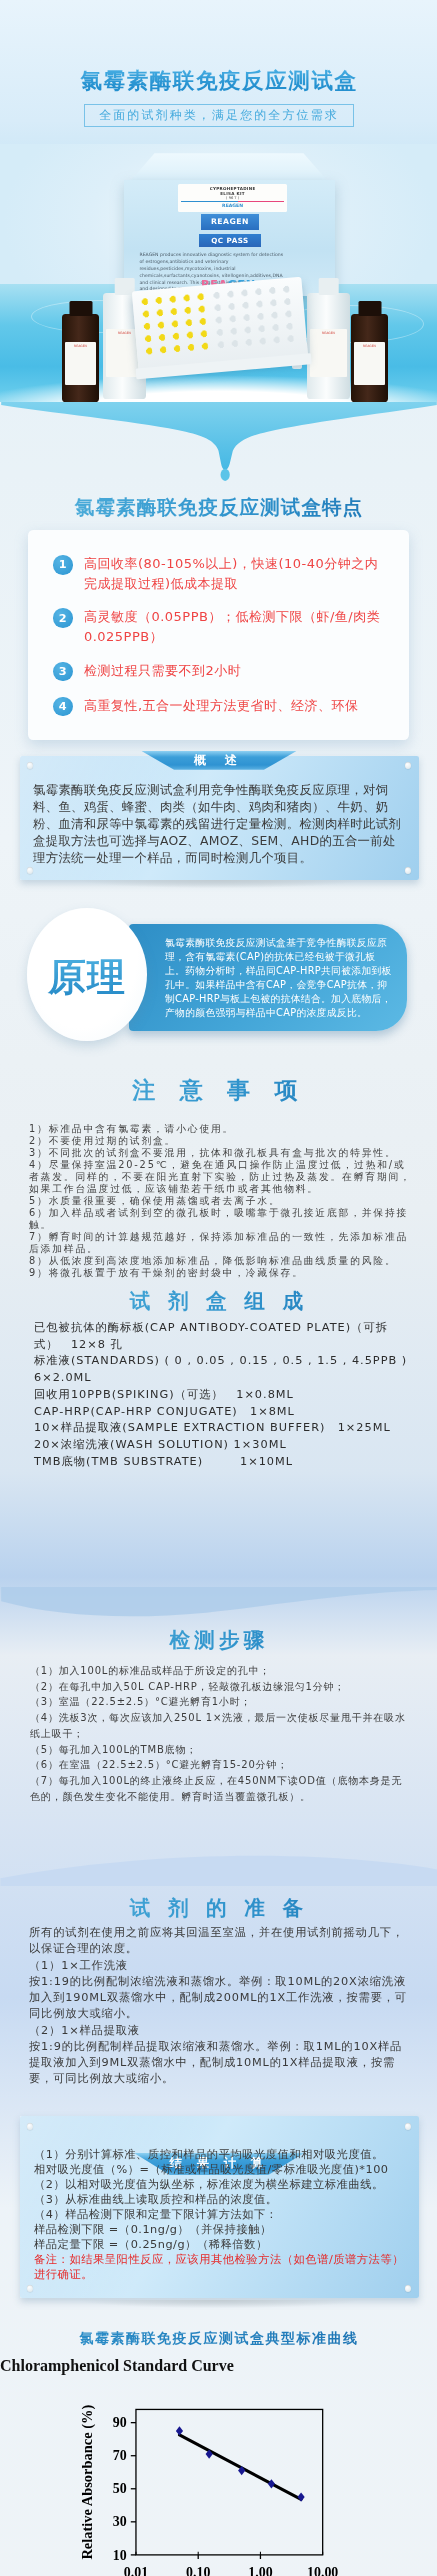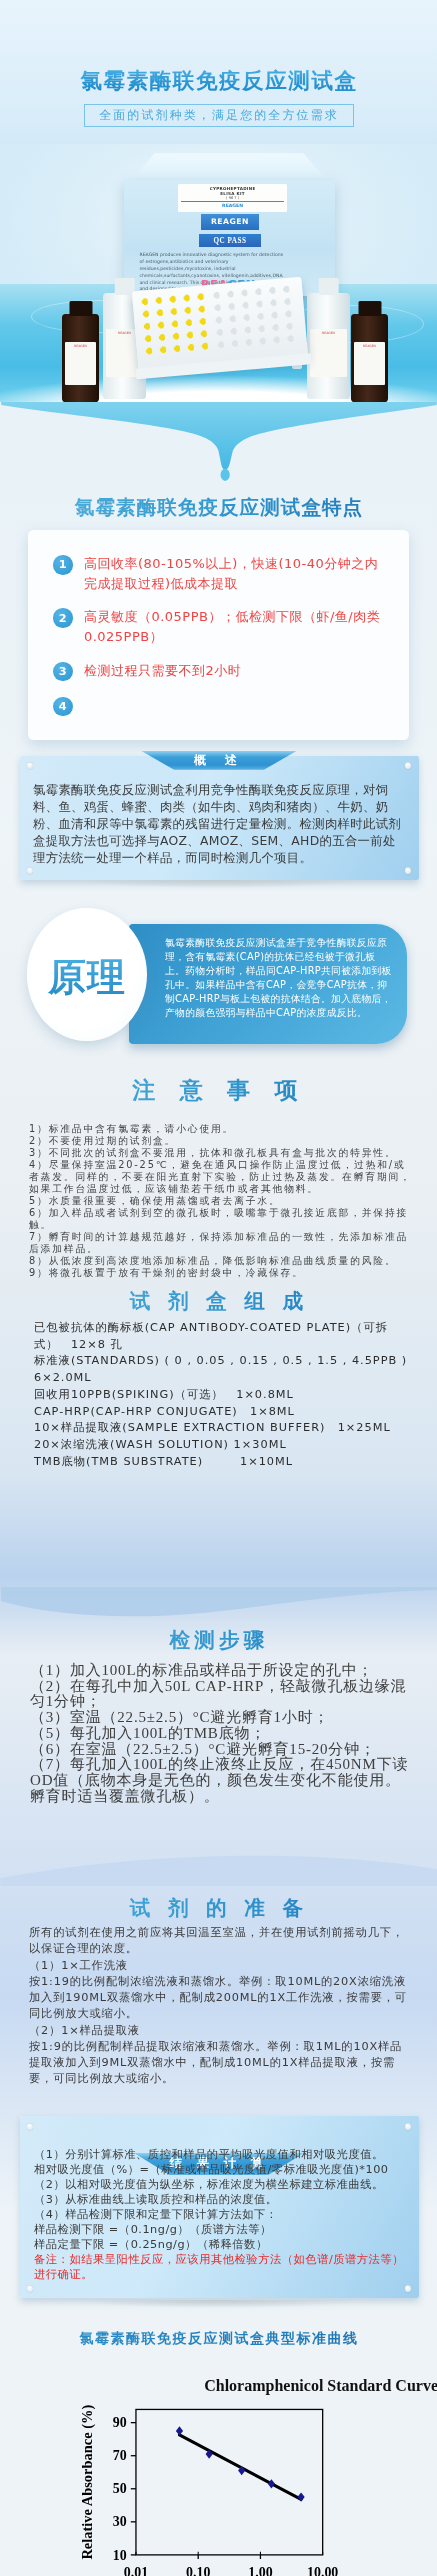--- a/index.html
+++ b/index.html
@@ -25,21 +25,21 @@
       clip-path:polygon(12% 0,88% 0,100% 100%,0 100%);}
   .box-front{top:36px;left:124px;width:211px;height:116px;background:linear-gradient(180deg,#d4ecf8,#c2e2f3 60%,#cfe9f6);
       box-shadow:0 5.2px 12.4px rgba(90,140,170,.35);}
   .box-label{top:4.1px;left:54px;width:103px;height:25px;background:#fdfdfb;border-radius:1.5px;padding:1.5px 3.1px;
       font-size:3.6px;color:#555;text-align:center;line-height:1.25;}
   .box-label .lbl-name{font-size:4.1px;font-weight:bold;color:#333;letter-spacing:0.3px;}
   .lbl-rule{height:1px;margin:1px 0;background:linear-gradient(90deg,#2f8fd0 55%,#e8467c 55%);}
   .brand-tab{top:34px;left:77px;width:58px;height:15.5px;background:linear-gradient(180deg,#3f8fd8,#2a6fc0);
       color:#fff;font-weight:bold;font-size:7.7px;letter-spacing:0.5px;display:flex;align-items:center;justify-content:center;}
   .qc-tab{top:54px;left:75px;width:62px;height:13.4px;background:linear-gradient(180deg,#2f7fd0,#2a66b8);
-      color:#fff;font-weight:bold;font-size:7.2px;display:flex;align-items:center;justify-content:center;letter-spacing:0.5px;font-family:Liberation Serif, serif;}
+      color:#fff;font-weight:bold;font-size:7.2px;display:flex;align-items:center;justify-content:center;letter-spacing:0.5px;}
   .box-desc{top:72px;left:15.5px;width:144px;font-size:4.6px;color:#4a5a66;line-height:1.5;}
   .box-brand{top:98px;left:77px;width:82px;font-size:11.3px;font-weight:bold;letter-spacing:0.5px;}
   .box-brand .p1{color:#ef6a9a;} .box-brand .p2{color:#3aa4de;}
   .bottle{position:absolute;border-radius:3.6px;}
   .bottle .cap{position:absolute;left:50%;transform:translateX(-50%);border-radius:1.5px;}
   .blabel{position:absolute;left:8%;width:84%;background:#f8f8f4;border-radius:1px;color:#d03a30;
       font-size:3.1px;text-align:center;overflow:hidden;line-height:1.4;}
   .vial{position:absolute;width:10.3px;height:30px;background:linear-gradient(180deg,#eef4f6,#dde8ec);border-radius:2.1px;}
   .vial .vcap{position:absolute;top:-6.2px;left:-1px;width:12.4px;height:8.2px;border-radius:1.5px;}
   .plate{top:140px;left:135px;width:170px;height:81px;background:linear-gradient(180deg,#fafcfd,#e8eef1);
@@ -68,55 +68,55 @@
       background:linear-gradient(115deg,rgba(255,255,255,.45) 0%,rgba(255,255,255,0) 60%);}
   .ribbon{left:50%;transform:translateX(-50%);background:linear-gradient(180deg,#8ed0f2 0%,#3c9fd9 30%,#2f93d2 70%,#66b8e6 100%);
       clip-path:polygon(0 0,100% 0,79% 96%,21% 96%);color:#fff;text-align:center;font-weight:bold;}
   .pin{position:absolute;width:6.7px;height:6.7px;border-radius:50%;background:radial-gradient(circle at 35% 30%,#ffffff,#d8e4ea);
       box-shadow:inset 0 0.5px 1px rgba(0,0,0,.15),0 0.5px 1px rgba(0,0,0,.12);}
   .silver{left:31px;width:376px;height:11.3px;background:radial-gradient(ellipse 50% 100% at 50% 0%,#c2ccd2 0%,rgba(230,238,242,0) 75%);}
   .ovw-panel{top:756px;height:124px;}
   .ovw-ribbon{top:751px;width:155px;height:19.6px;font-size:12px;line-height:18.5px;letter-spacing:7.2px;}
   .ovw-text{top:781px;left:33px;width:373px;font-size:12.4px;color:#3b3b3b;line-height:17px;letter-spacing:0.3px;}
   
-  .pri-panel{top:924px;left:129px;width:278px;height:120px;border-radius:4.1px 31px 31px 4.1px;
+  .pri-panel{top:924px;left:129px;width:278px;height:107px;border-radius:4.1px 31px 31px 4.1px;
       background:linear-gradient(135deg,#2e8ec6 0%,#44a6d8 55%,#5cb9e4 100%);box-shadow:0 4.1px 9.3px rgba(70,120,160,.35);}
   .pri-text{position:absolute;top:12.4px;left:36px;width:227px;font-size:9.8px;color:#ffffff;line-height:14px;letter-spacing:0.3px;}
   .pri-oval{top:908px;left:27px;width:120px;height:133px;background:radial-gradient(ellipse at 45% 35%,#ffffff 60%,#f2f8fb 100%);
       border-radius:50%;box-shadow:0 5.2px 10.3px rgba(90,140,170,.25);}
   .pri-label{position:absolute;top:44px;left:0;width:100%;text-align:center;font-size:38px;font-weight:bold;letter-spacing:1px;
       background:linear-gradient(180deg,#4fb2e2,#2286c4);-webkit-background-clip:text;background-clip:text;color:transparent;}
   
   .notes-h{top:1075px;font-size:23px;letter-spacing:8.2px;}
   .notes-list{top:1123px;left:29px;width:384px;}
   .note-line{font-size:9.8px;color:#424242;line-height:12px;letter-spacing:1.8px;margin-bottom:0;}
   
   .comp-h{top:1287px;font-size:20.6px;letter-spacing:5.2px;}
   .comp-list{top:1320px;left:34px;width:375px;}
   .comp-line{font-size:11.3px;color:#2c2c2c;line-height:16.7px;letter-spacing:1px;}
   
   .steps-wave{top:1587px;left:0;width:438px;height:41px;}
   .steps-h{top:1626px;font-size:20.6px;letter-spacing:4.1px;}
   .steps-list{top:1663px;left:30px;width:379px;}
-  .step-line{font-size:15px;color:#3d3d3d;line-height:15.7px;letter-spacing:0.8px;font-family:Liberation Serif, serif;}
+  .step-line{font-size:10px;color:#3d3d3d;line-height:15.7px;letter-spacing:0.8px;}
   
   .prep-wave{top:1850px;left:0;width:438px;height:36px;}
   .prep-h{top:1894px;font-size:20.6px;letter-spacing:5.2px;}
   .prep-body{top:1925px;left:29px;width:381px;font-size:11.3px;color:#3a3a3a;line-height:16px;letter-spacing:0.8px;}
   .prep-body p{margin:0 0 0.5px 0;}
   
   .res-panel{top:2116px;height:182px;}
   .res-ribbon{top:2110px;width:170px;height:23px;font-size:12.4px;line-height:20.6px;letter-spacing:5.2px;margin-top:43px;}
   .res-text{top:2147px;left:34px;width:373px;font-size:11.3px;color:#3a3a3a;line-height:15px;letter-spacing:0.5px;}
   .res-text .red{color:#e62a2a;}
   
   .curve-zh{top:2330px;font-size:14px;letter-spacing:1.5px;
       background:linear-gradient(90deg,#2f93cc,#1a6fb0);-webkit-background-clip:text;background-clip:text;color:transparent;}
-  .curve-en{top:2357px;width:438px;text-align:right;font-family:"Liberation Serif","DejaVu Serif",serif;
-      font-size:16px;font-weight:bold;color:#111;margin-top:20px;}
+  .curve-en{top:2357px;width:438px;text-align:left;font-family:"Liberation Serif","DejaVu Serif",serif;
+      font-size:16px;font-weight:bold;color:#111;}
   .chart-wrap{top:2396px;left:72px;width:294px;height:227px;}
 </style>
 </head>
 <body>
 
 <div class="page">
 
   <div class="abs hero">
     <div class="abs hero-title">氯霉素酶联免疫反应测试盒</div>
     <div class="abs hero-sub">全面的试剂种类，满足您的全方位需求</div>
@@ -210,20 +210,21 @@
     <div class="feat-item">
       <div class="feat-num">2</div>
       <div class="feat-text">高灵敏度（0.05PPB）；低检测下限（虾/鱼/肉类0.025PPB）</div>
     </div>
     <div class="feat-item" style="margin-top:7.2px;">
       <div class="feat-num">3</div>
       <div class="feat-text">检测过程只需要不到2小时</div>
     </div>
     <div class="feat-item" style="margin-top:14.4px;">
       <div class="feat-num">4</div>
+      <div class="feat-text">高重复性,五合一处理方法更省时、经济、环保</div>
     </div>
   </div>
 
   <div class="abs panel ovw-panel">
     <span class="pin" style="left:7.2px;top:6.2px;"></span>
     <span class="pin" style="right:7.2px;top:6.2px;"></span>
     <span class="pin" style="left:7.2px;bottom:6.2px;"></span>
     <span class="pin" style="right:7.2px;bottom:6.2px;"></span>
   </div>
   <div class="abs ribbon ovw-ribbon">概 述</div>
@@ -262,20 +263,21 @@
   </div>
 
   <svg class="abs steps-wave" viewBox="0 0 850 80">
     <path fill="#aecdea" d="M0,0 H850 V6 C 680,10 520,38 400,50 C 250,64 110,58 0,28 Z" opacity=".85"></path>
   </svg>
   <div class="abs sec-h steps-h">检测步骤</div>
   <div class="abs steps-list">
     <div class="step-line">（1）加入100L的标准品或样品于所设定的孔中；</div>
     <div class="step-line">（2）在每孔中加入50L CAP-HRP，轻敲微孔板边缘混匀1分钟；</div>
     <div class="step-line">（3）室温（22.5±2.5）°C避光孵育1小时；</div>
+    <div class="step-line">（4）洗板3次，每次应该加入250L 1×洗液，最后一次使板尽量甩干并在吸水纸上吸干；</div>
     <div class="step-line">（5）每孔加入100L的TMB底物；</div>
     <div class="step-line">（6）在室温（22.5±2.5）°C避光孵育15-20分钟；</div>
     <div class="step-line">（7）每孔加入100L的终止液终止反应，在450NM下读OD值（底物本身是无色的，颜色发生变化不能使用。孵育时适当覆盖微孔板）。</div>
   </div>
 
   <svg class="abs prep-wave" viewBox="0 0 850 70">
     <path fill="#c7daf2" d="M0,55 C 180,20 420,4 620,14 C 720,19 800,28 850,38 V70 H0 Z"></path>
   </svg>
   <div class="abs sec-h prep-h">试 剂 的 准 备</div>
   <div class="abs prep-body">
@@ -292,21 +294,21 @@
     <span class="pin" style="left:7.2px;bottom:6.2px;"></span>
     <span class="pin" style="right:7.2px;bottom:6.2px;"></span>
   </div>
   <div class="abs ribbon res-ribbon">结 果 计 算</div>
   <div class="abs res-text">
     <div>（1）分别计算标准、质控和样品的平均吸光度值和相对吸光度值。</div>
     <div>相对吸光度值（%）=（标准或样品吸光度值/零标准吸光度值)*100</div>
     <div>（2）以相对吸光度值为纵坐标，标准浓度为横坐标建立标准曲线。</div>
     <div>（3）从标准曲线上读取质控和样品的浓度值。</div>
     <div>（4）样品检测下限和定量下限计算方法如下：</div>
-    <div>样品检测下限 =（0.1ng/g）（质谱方法等）</div>
+    <div>样品检测下限 =（0.1ng/g）（并保持接触）</div>
     <div>样品定量下限 =（0.25ng/g）（稀释倍数）</div>
     <div class="red">备注：如结果呈阳性反应，应该用其他检验方法（如色谱/质谱方法等）进行确证。</div>
   </div>
   <div class="abs silver" style="top:2300px;"></div>
 
   <div class="abs sec-h curve-zh">氯霉素酶联免疫反应测试盒典型标准曲线</div>
   <div class="abs curve-en">Chloramphenicol Standard Curve</div>
   <div class="abs chart-wrap">
     <svg id="curve-svg" width="294" height="227" viewBox="0 0 570 440">
         <rect x="124" y="26" width="362" height="282" fill="none" stroke="#000" stroke-width="2.5"></rect>

